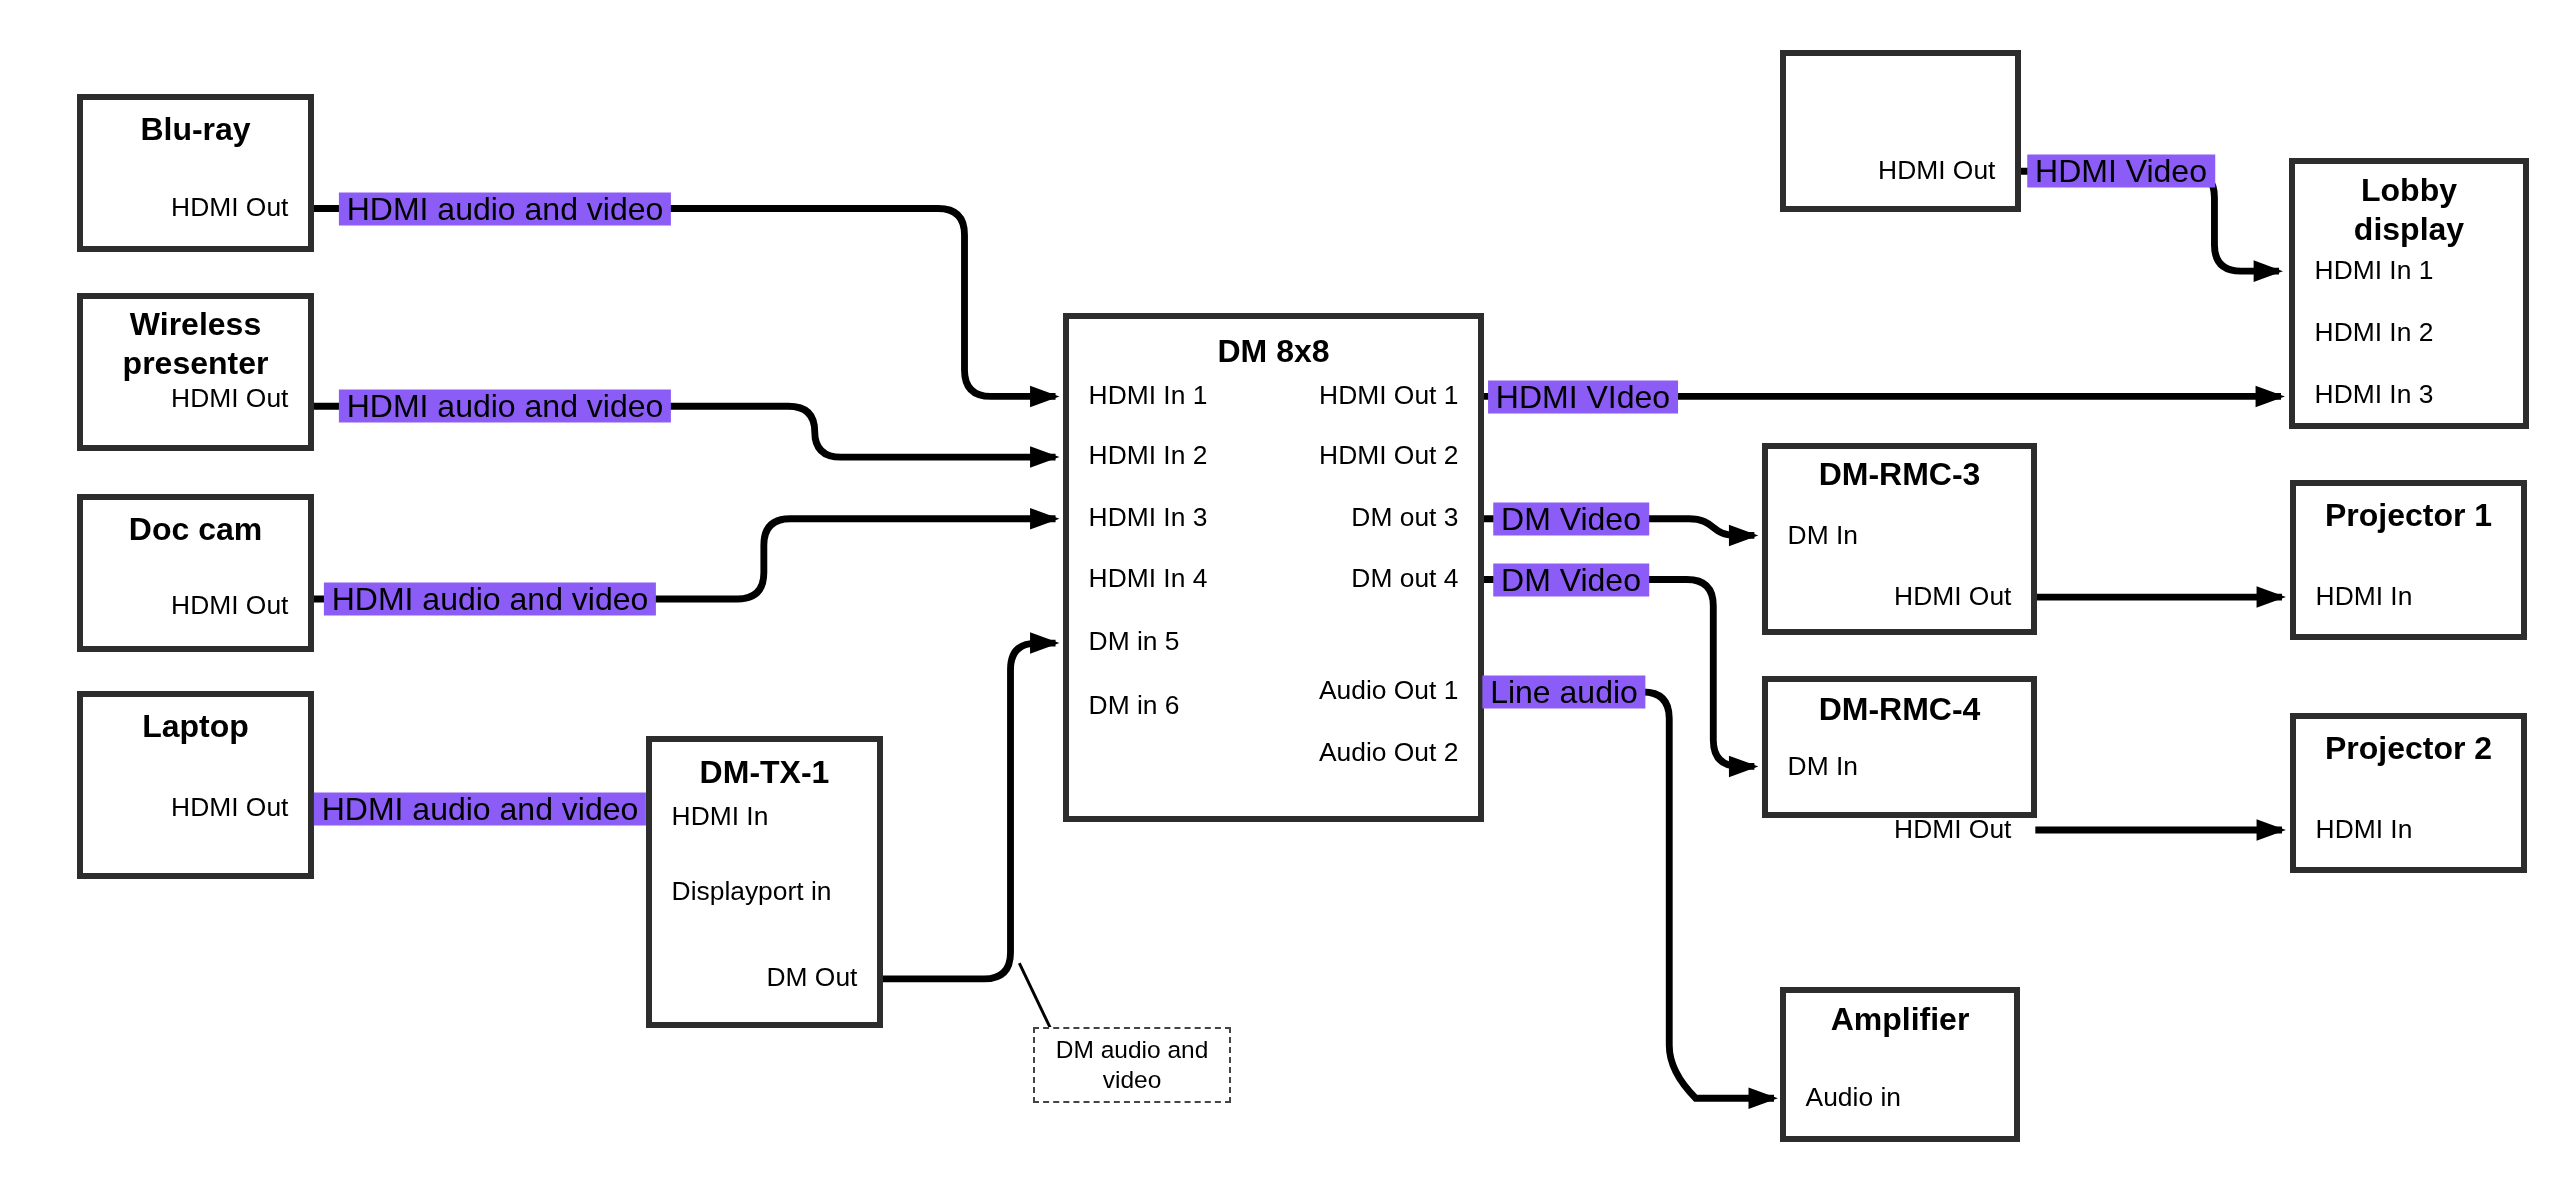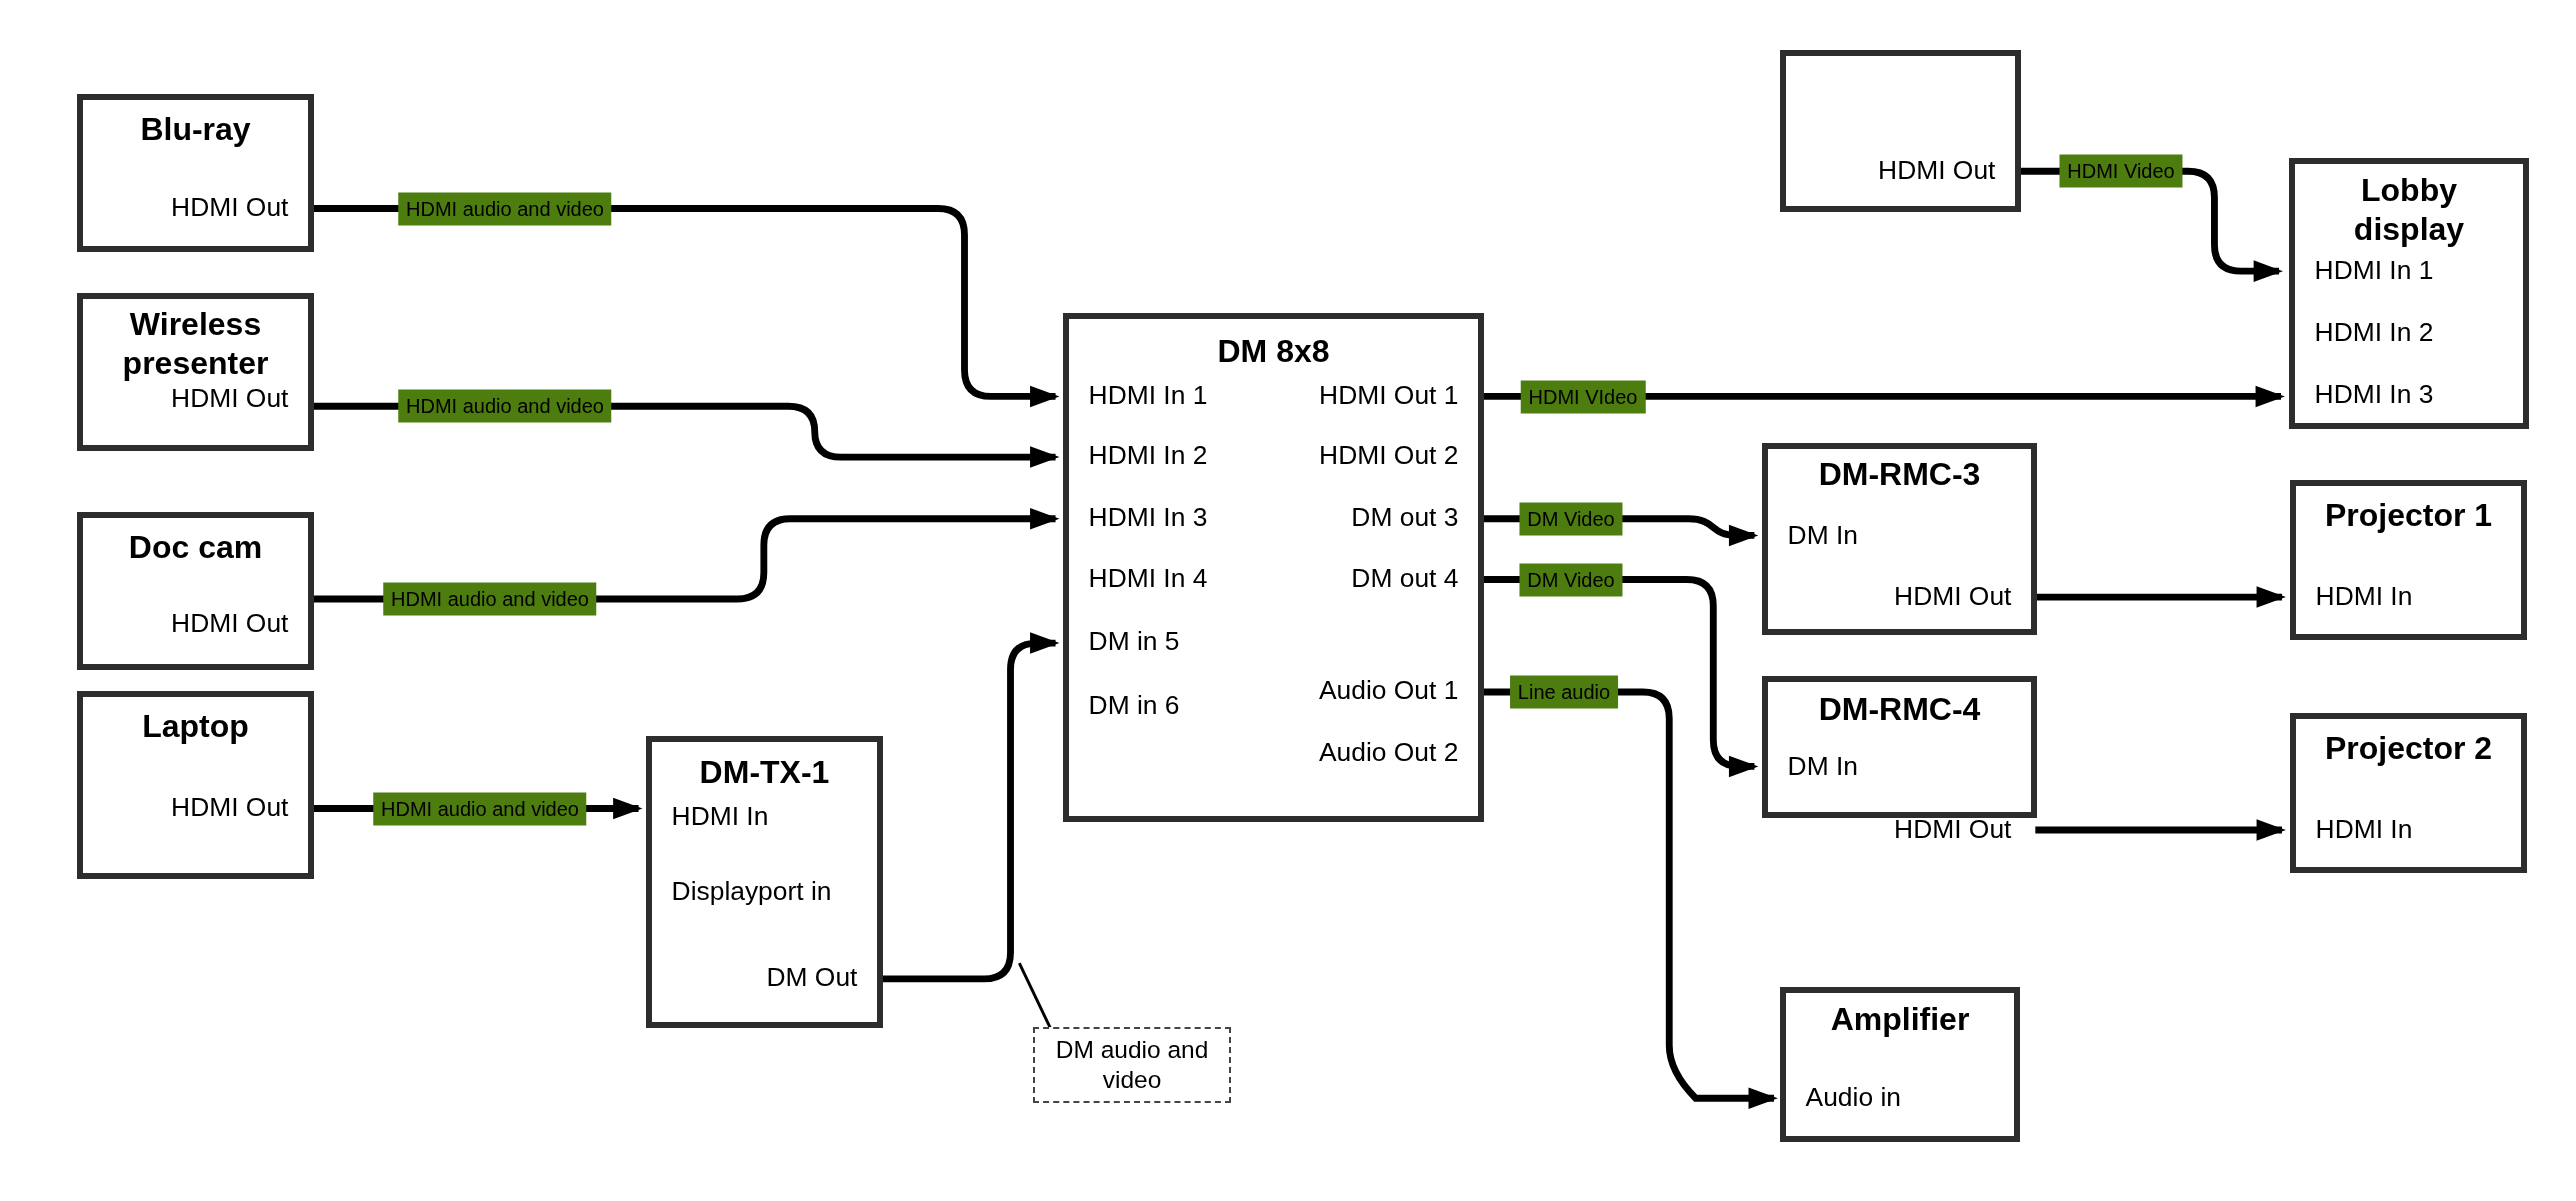--- a/index.html
+++ b/index.html
@@ -27,23 +27,23 @@
   .port{
     position:absolute;
     font-size:26.4px;line-height:33px;
     white-space:nowrap;
   }
   .port-l{left:19.6px;}
   .port-r{right:19.6px;text-align:right;}
   .edge-label{
     position:absolute;
     transform:translate(-50%,-50%);
-    background:#4d7c0f;
+    background:#8b5cf6;
     padding:0 7.8px;
-    font-size:20px;line-height:33px;
+    font-size:32px;line-height:33px;
     white-space:nowrap;
     z-index:3;
   }
   .callout{
     position:absolute;
     box-sizing:border-box;
     border:2px dashed #444444;
     background:#ffffff;
     display:flex;align-items:center;justify-content:center;
     text-align:center;
@@ -83,21 +83,21 @@
   <div class="node" style="left:77px;top:94px;width:237px;height:158px;">
     <div class="node-title" style="top:9.8px;">Blu-ray</div>
     <div class="port port-r" style="top:91px;">HDMI Out</div>
   </div>
 
   <div class="node" style="left:77px;top:293px;width:237px;height:158px;">
     <div class="node-title title-narrow" style="top:5.9px;">Wireless presenter</div>
     <div class="port port-r" style="top:83px;">HDMI Out</div>
   </div>
 
-  <div class="node" style="left:77px;top:512px;width:237px;height:158px;">
+  <div class="node" style="left:77px;top:494px;width:237px;height:158px;">
     <div class="node-title" style="top:9.8px;">Doc cam</div>
     <div class="port port-r" style="top:89px;">HDMI Out</div>
   </div>
 
   <div class="node" style="left:77px;top:691px;width:237px;height:188px;">
     <div class="node-title" style="top:9.8px;">Laptop</div>
     <div class="port port-r" style="top:94px;">HDMI Out</div>
   </div>
 
   <div class="node" style="left:646px;top:736px;width:237px;height:292px;">

